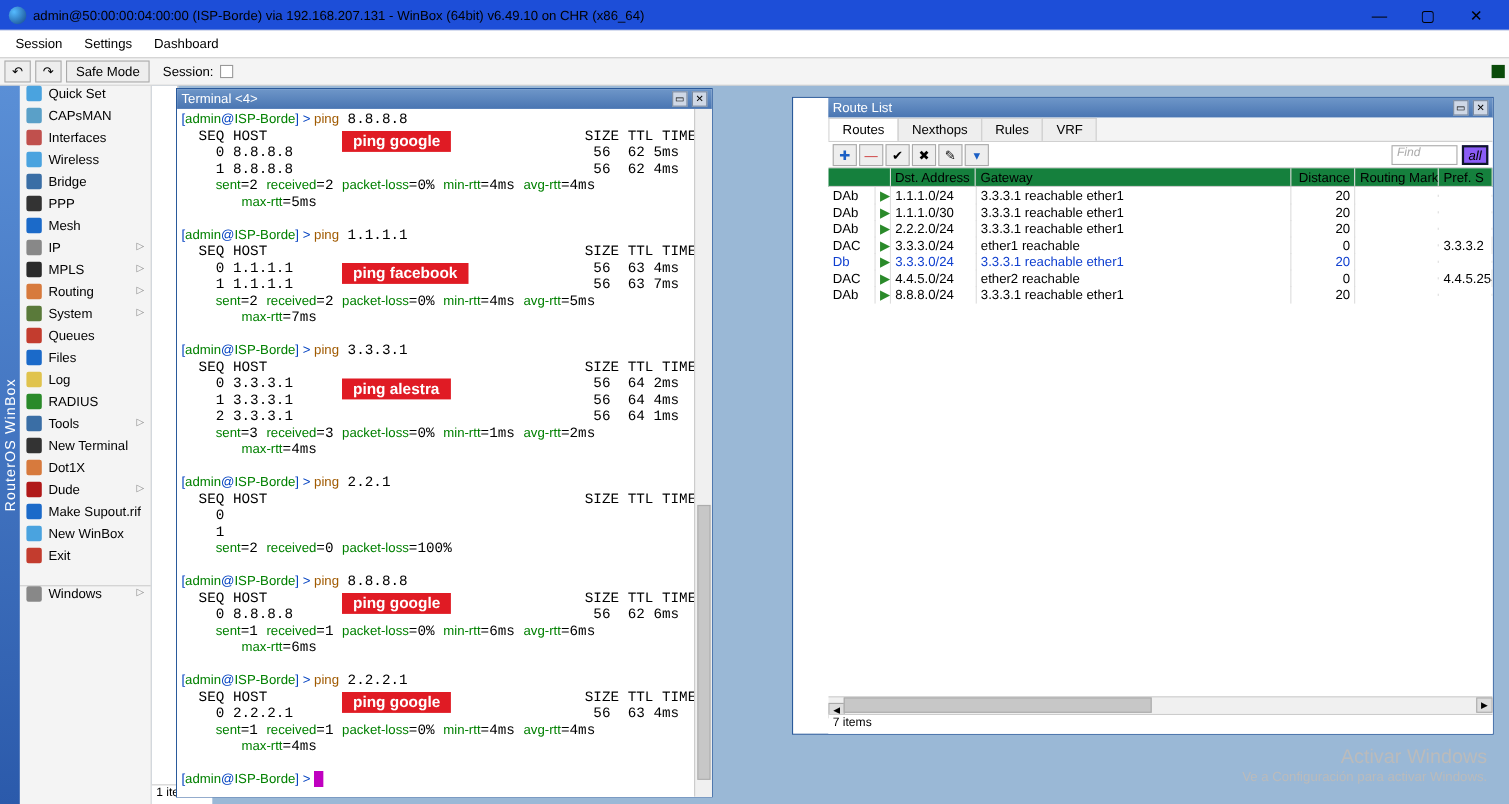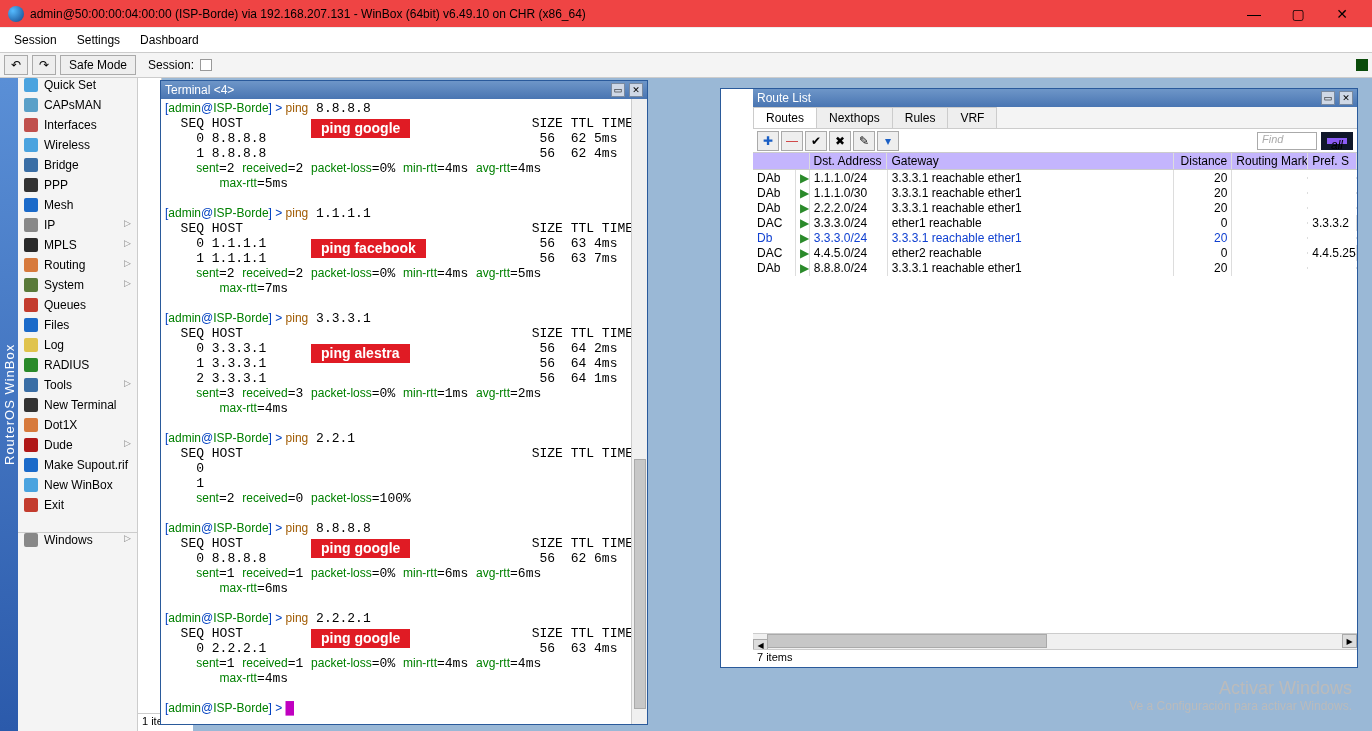--- a/index.html
+++ b/index.html
@@ -1,18 +1,18 @@
 <!DOCTYPE html>
 <html><head>
 <meta charset="utf-8">
 <style>
 * { box-sizing: border-box; margin: 0; padding: 0; font-family: "Segoe UI", Tahoma, sans-serif; font-size: 12px; }
 body { background: #fff; width: 1372px; height: 731px; overflow: hidden; position: relative; }
 
-.titlebar { height: 28px; display: flex; align-items: center; padding: 0 8px; background: #ef4444; border-bottom: 1px solid #eee; }
+.titlebar { height: 28px; display: flex; align-items: center; padding: 0 8px; background: #1d4ed8; border-bottom: 1px solid #eee; }
 .titlebar .icon { width: 16px; height: 16px; border-radius: 50%; background: radial-gradient(circle at 30% 30%, #5bf, #148); margin-right: 6px; }
 .titlebar .title { flex: 1; font-size: 12px; }
 .winbtn { width: 44px; height: 28px; display: flex; align-items: center; justify-content: center; font-size: 14px; }
 
 .menubar { height: 24px; display: flex; align-items: center; padding: 0 4px; background: #fff; }
 .menubar .mitem { padding: 2px 10px; }
 
 .toolbar { height: 26px; display: flex; align-items: center; background: #f4f4f4; border-top: 1px solid #ccc; border-bottom: 1px solid #ccc; padding: 0 4px; gap: 4px; }
 .tbtn { width: 24px; height: 20px; border: 1px solid #aaa; background: #eee; display: flex; align-items: center; justify-content: center; }
 .safemode { border: 1px solid #aaa; background: #eee; padding: 2px 8px; }
@@ -43,24 +43,24 @@
 .term .annot { position:absolute; background:#e01b24; color:#fff; font-family:"Segoe UI",sans-serif; font-weight:700; font-size:14px; padding:2px 10px;}
 .term-scroll{ position:absolute; right:0; top:0; width:16px; height:100%; background:#f0f0f0; border-left:1px solid #ccc;}
 .term-scroll .thumb{ position:absolute; left:2px; width:12px; background:#c7c7c7; border:1px solid #aaa;}
 
 .rtoolbar { height: 24px; display:flex; align-items:center; padding:2px 4px; gap:2px; border-bottom:1px solid #ccc;}
 .rbtn { width:22px; height:20px; border:1px solid #aaa; background:#eee; display:flex; align-items:center; justify-content:center; font-size:12px;}
 .rtabs { display:flex; border-bottom:1px solid #ccc; background:#f4f4f4;}
 .rtab { padding:3px 12px; border:1px solid #ccc; border-bottom:none; margin-right:-1px; background:#eee;}
 .rtab.active { background:#fff; }
 .findbox { margin-left:auto; border:1px solid #aaa; width:60px; height:18px; font-size:11px; color:#aaa; font-style:italic; padding:0 4px; background:#fff;}
-.allbox { border:6px solid #0f172a; height:18px; padding:0 4px; background:#8b5cf6; margin-left:2px;font-style:italic;}
+.allbox { border:2px solid #0f172a; height:18px; padding:0 4px; background:#8b5cf6; margin-left:2px;font-style:italic;}
 
 .rtable { font-size:11px; }
-.rhdr { display:flex; background:#c4b5fd; border-bottom:1px solid #ccc;}
+.rhdr { display:flex; background:#15803d; border-bottom:1px solid #ccc;}
 .rhdr > div, .rrow > div { border-right:1px solid #ddd; padding:1px 4px; overflow:hidden; white-space:nowrap;}
 .rrow { display:flex; height:15px; align-items:center;}
 .rrow.blue { color:#1040d0; }
 .c-flag{width:44px;} .c-tri{width:14px;text-align:center;color:#2a8a2a;} .c-dst{width:80px;} .c-gw{width:295px;} .c-dist{width:60px;text-align:right;} .c-rm{width:78px;} .c-ps{width:50px;}
 .rhdr .c-flag{width:58px;}
 .rfooter{ position:absolute; bottom:0; left:0; right:0; height:18px; border-top:1px solid #ccc; padding:1px 4px; font-size:11px; background:#fff;}
 .rhscroll{ position:absolute; bottom:18px; left:0; right:0; height:16px; background:#f0f0f0; border-top:1px solid #ccc;}
 .rhscroll .lar,.rhscroll .rar{width:15px;height:14px;display:inline-flex;align-items:center;justify-content:center;border:1px solid #aaa;background:#ddd;font-size:8px;}
 .rhscroll .rar{float:right;}
 .rhscroll .thumb{display:inline-block;height:14px;width:280px;background:#c7c7c7;border:1px solid #aaa;margin-left:-1px;}

